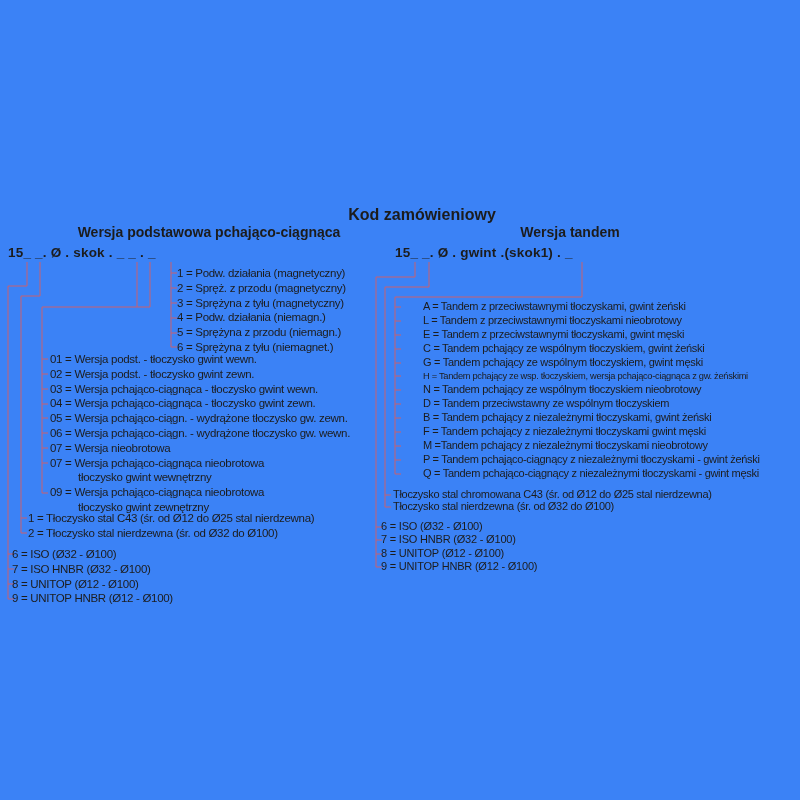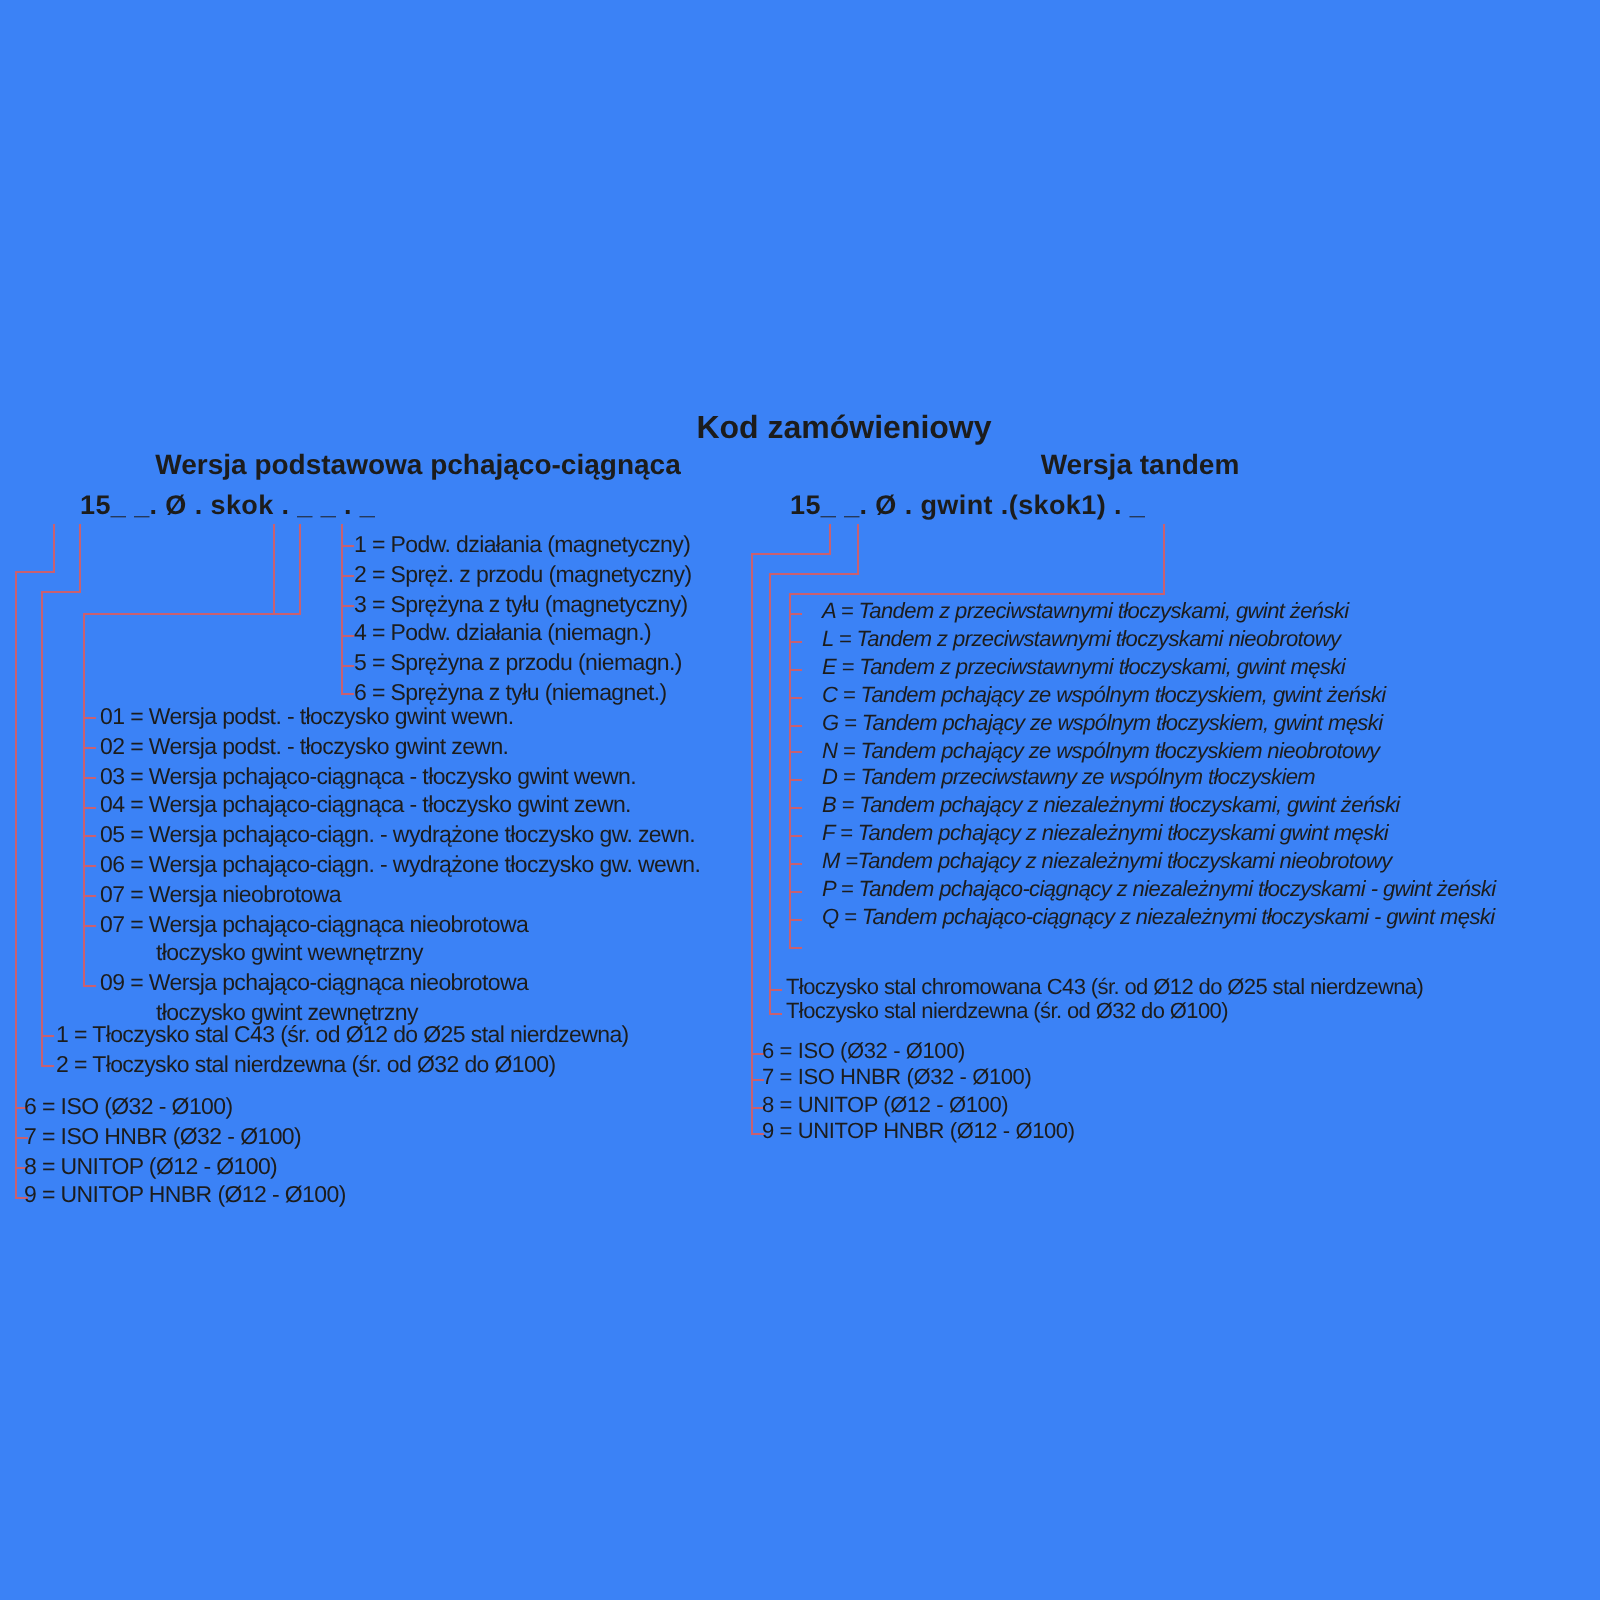--- a/index.html
+++ b/index.html
@@ -5,29 +5,29 @@
   html,body{margin:0;padding:0;background:#ffffff;}
   #canvas{
     position:relative;width:800px;height:800px;background:#3b82f6;overflow:hidden;
     font-family:"Liberation Sans","DejaVu Sans",sans-serif;color:#1c1c1c;
   }
   .t{position:absolute;white-space:nowrap;}
   .title{left:282px;top:206px;width:280px;text-align:center;font-size:16px;font-weight:bold;}
   .sub-left{left:49px;top:224px;width:320px;text-align:center;font-size:14px;font-weight:bold;}
   .sub-right{left:460px;top:224px;width:220px;text-align:center;font-size:14px;font-weight:bold;}
   .code{font-size:13.5px;font-weight:bold;letter-spacing:0.2px;}
-  .code-left{left:8px;top:245px;margin-left:32px;}
+  .code-left{left:8px;top:245px;}
   .code-right{left:395px;top:245px;}
   .list .row{white-space:nowrap;}
   .g-act {left:177px;top:266px;line-height:14.8px;font-size:11.5px;letter-spacing:-0.3px;}
   .g-ver {left:50px; top:352px;line-height:14.8px;font-size:11.5px;letter-spacing:-0.3px;}
   .g-ver .row2{padding-left:28px;}
   .g-rodl{left:28px; top:511px;line-height:14.8px;font-size:11.5px;letter-spacing:-0.3px;}
   .g-seall{left:12px;top:547px;line-height:14.8px;font-size:11.5px;letter-spacing:-0.3px;}
-  .g-tan {left:411px;top:300px;line-height:13.9px;font-size:11px;letter-spacing:-0.3px;font-style:italic;}
+  .g-tan {left:423px;top:300px;line-height:13.9px;font-size:11px;letter-spacing:-0.3px;}
   .g-tan .small{font-size:9.3px;}
   .g-rodr{left:393px;top:489px;line-height:11.8px;font-size:11px;letter-spacing:-0.3px;}
   .g-sealr{left:381px;top:520px;line-height:13.4px;font-size:11px;letter-spacing:-0.2px;}
   svg.lines{position:absolute;left:0;top:0;}
   svg.lines path{fill:none;stroke:var(--line-color,#c96070);stroke-width:1;}
 </style>
 </head>
 <body>
 
 <div id="canvas">
@@ -87,20 +87,21 @@
       <div class="row">8 = UNITOP (Ø12 - Ø100)</div>
       <div class="row">9 = UNITOP HNBR (Ø12 - Ø100)</div>
     </div>
 
   <div class="t list g-tan">
       <div class="row">A = Tandem z przeciwstawnymi tłoczyskami, gwint żeński</div>
       <div class="row">L = Tandem z przeciwstawnymi tłoczyskami nieobrotowy</div>
       <div class="row">E = Tandem z przeciwstawnymi tłoczyskami, gwint męski</div>
       <div class="row">C = Tandem pchający ze wspólnym tłoczyskiem, gwint żeński</div>
       <div class="row">G = Tandem pchający ze wspólnym tłoczyskiem, gwint męski</div>
+      <div class="row small">H = Tandem pchający ze wsp. tłoczyskiem, wersja pchająco-ciągnąca z gw. żeńskimi</div>
       <div class="row">N = Tandem pchający ze wspólnym tłoczyskiem nieobrotowy</div>
       <div class="row">D = Tandem przeciwstawny ze wspólnym tłoczyskiem</div>
       <div class="row">B = Tandem pchający z niezależnymi tłoczyskami, gwint żeński</div>
       <div class="row">F = Tandem pchający z niezależnymi tłoczyskami gwint męski</div>
       <div class="row">M =Tandem pchający z niezależnymi tłoczyskami nieobrotowy</div>
       <div class="row">P = Tandem pchająco-ciągnący z niezależnymi tłoczyskami - gwint żeński</div>
       <div class="row">Q = Tandem pchająco-ciągnący z niezależnymi tłoczyskami - gwint męski</div>
     </div>
   <div class="t list g-rodr">
       <div class="row">Tłoczysko stal chromowana C43 (śr. od Ø12 do Ø25 stal nierdzewna)</div>

